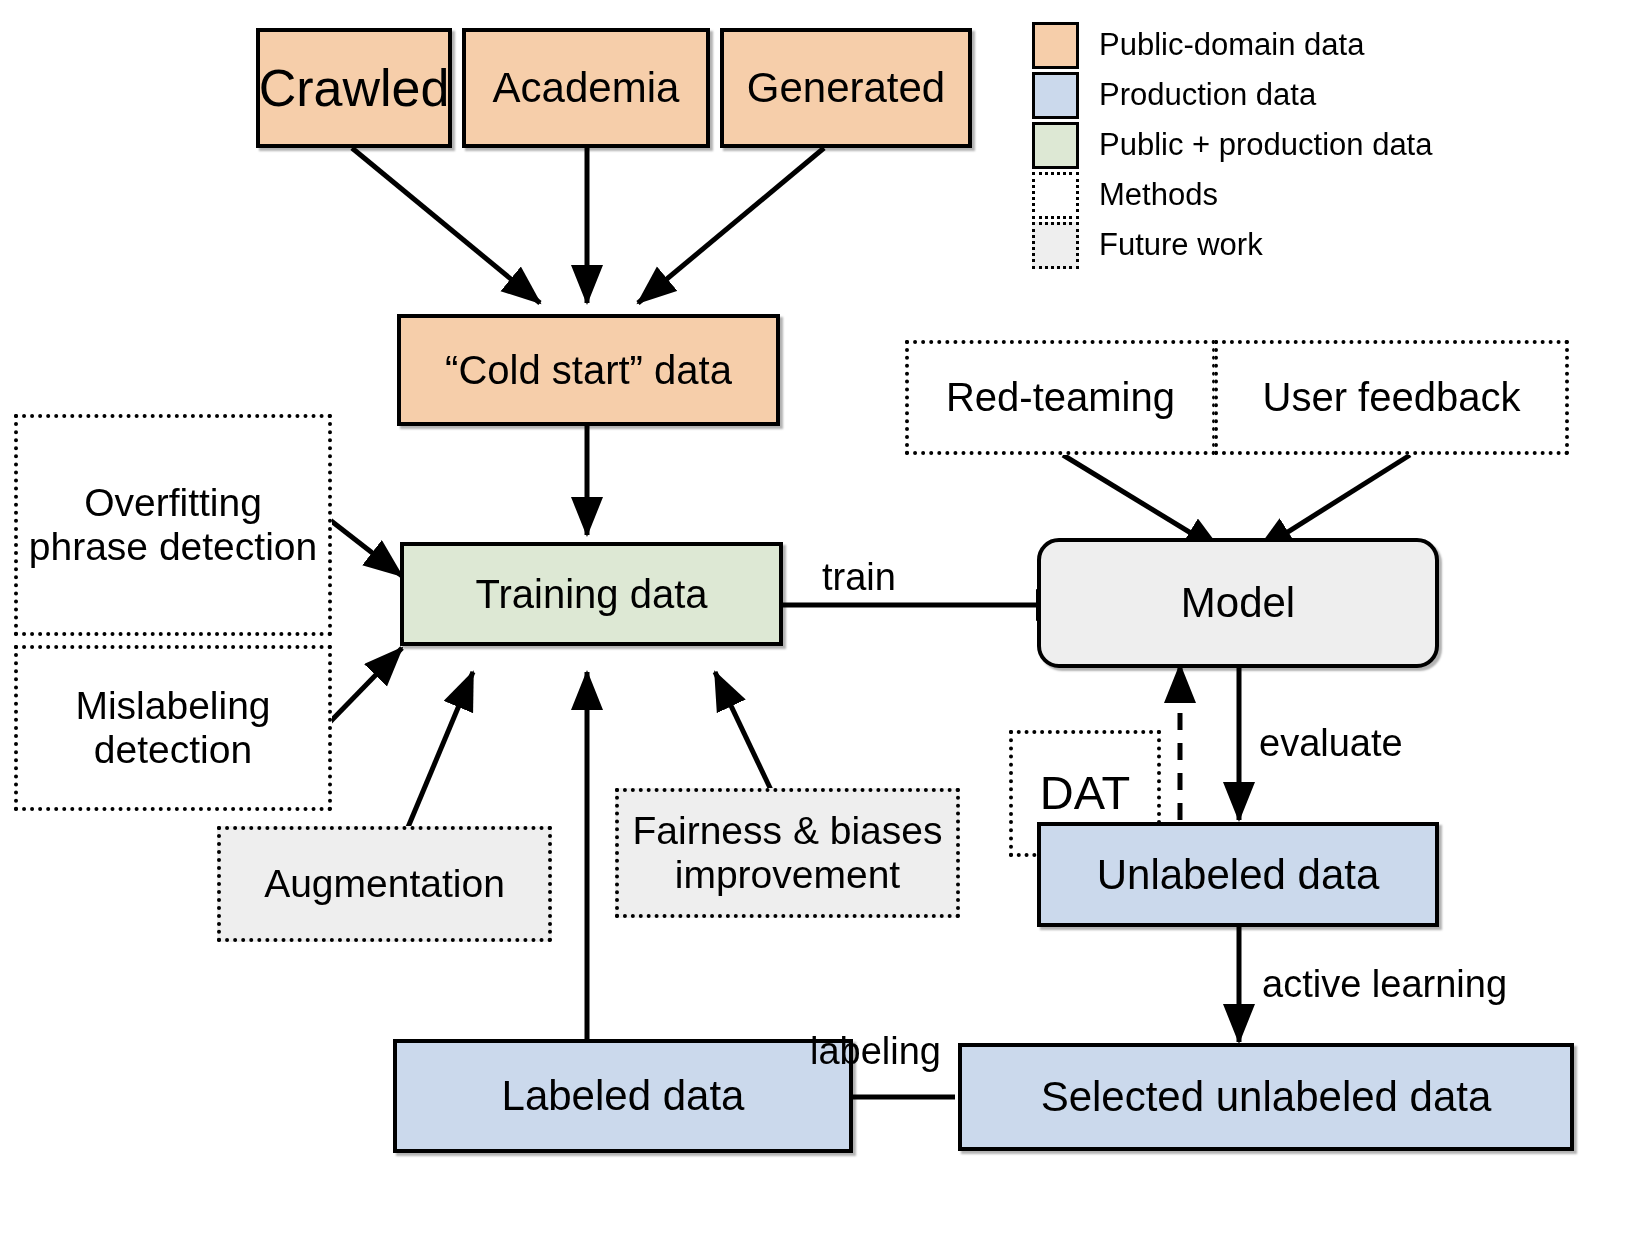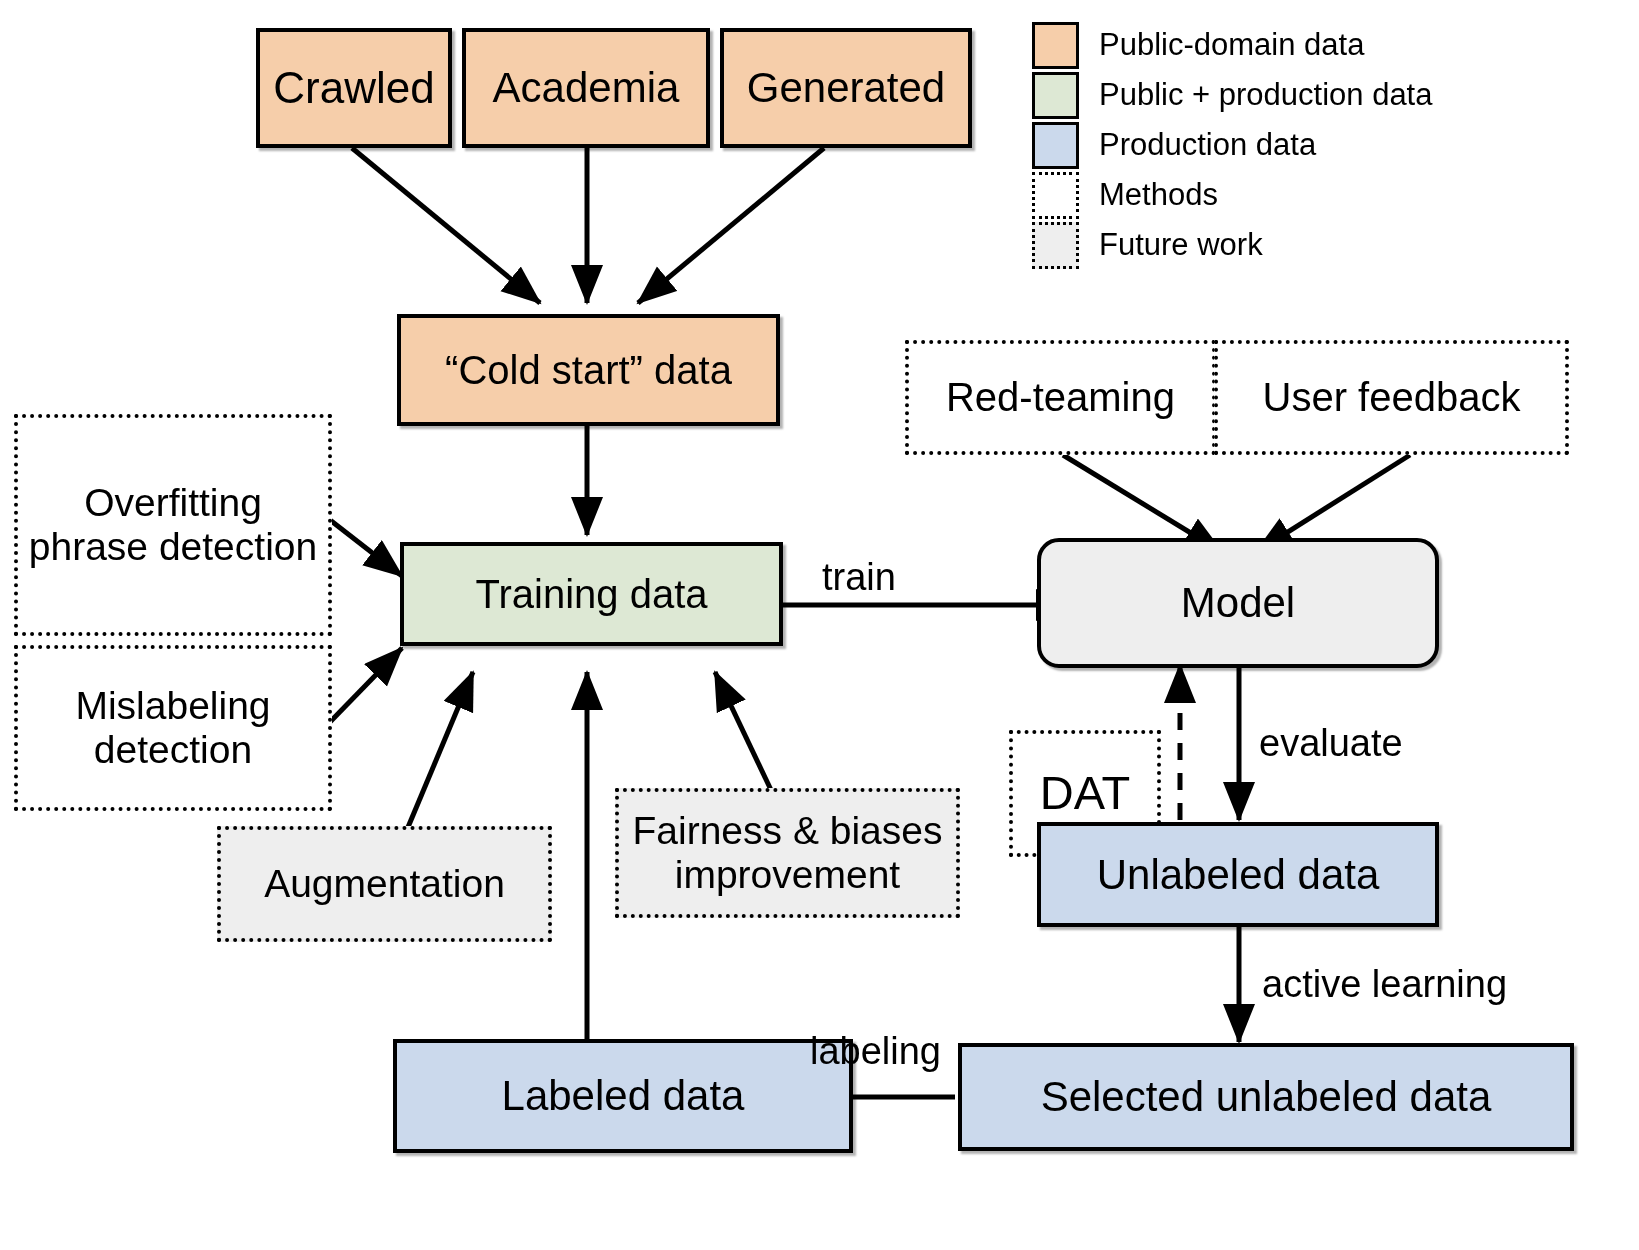--- a/index.html
+++ b/index.html
@@ -131,21 +131,21 @@
       <line x1="955" y1="1097" x2="790" y2="1097"></line>
 
       <path d="M587,1085 L587,672"></path>
     </g>
 
     <g stroke="#000000" stroke-width="5" fill="none" stroke-dasharray="17,13" marker-end="url(#ah)">
       <line x1="1180" y1="820" x2="1180" y2="665"></line>
     </g>
   </svg>
 
-  <div class="node solid orange" style="left:256px; top:28px; width:196px; height:120px; font-size:44px;">
+  <div class="node solid orange" style="left:256px; top:28px; width:196px; height:120px; font-size:52px;">
     <span>Crawled</span>
   </div>
 
   <div class="node solid orange" style="left:462px; top:28px; width:248px; height:120px; font-size:42px;">
     <span>Academia</span>
   </div>
 
   <div class="node solid orange" style="left:720px; top:28px; width:252px; height:120px; font-size:42px;">
     <span>Generated</span>
   </div>
@@ -211,30 +211,30 @@
   <div class="edge-label" style="left:810px; top:1030px; font-size:38px;">labeling</div>
 
   <div id="legend">
 
     <div class="legend-row">
       <div class="swatch sw-solid" style="background:#f6ceaa;"></div>
       <div class="legend-label">Public-domain data</div>
     </div>
 
     <div class="legend-row">
+      <div class="swatch sw-solid" style="background:#cbd9ec;"></div>
+      <div class="legend-label">Production data</div>
+    </div>
+
+    <div class="legend-row">
       <div class="swatch sw-solid" style="background:#dde8d4;"></div>
       <div class="legend-label">Public + production data</div>
     </div>
 
     <div class="legend-row">
-      <div class="swatch sw-solid" style="background:#cbd9ec;"></div>
-      <div class="legend-label">Production data</div>
-    </div>
-
-    <div class="legend-row">
       <div class="swatch sw-dotted" style="background:#ffffff;"></div>
       <div class="legend-label">Methods</div>
     </div>
 
     <div class="legend-row">
       <div class="swatch sw-dotted" style="background:#eeeeee;"></div>
       <div class="legend-label">Future work</div>
     </div>
 
   </div>

